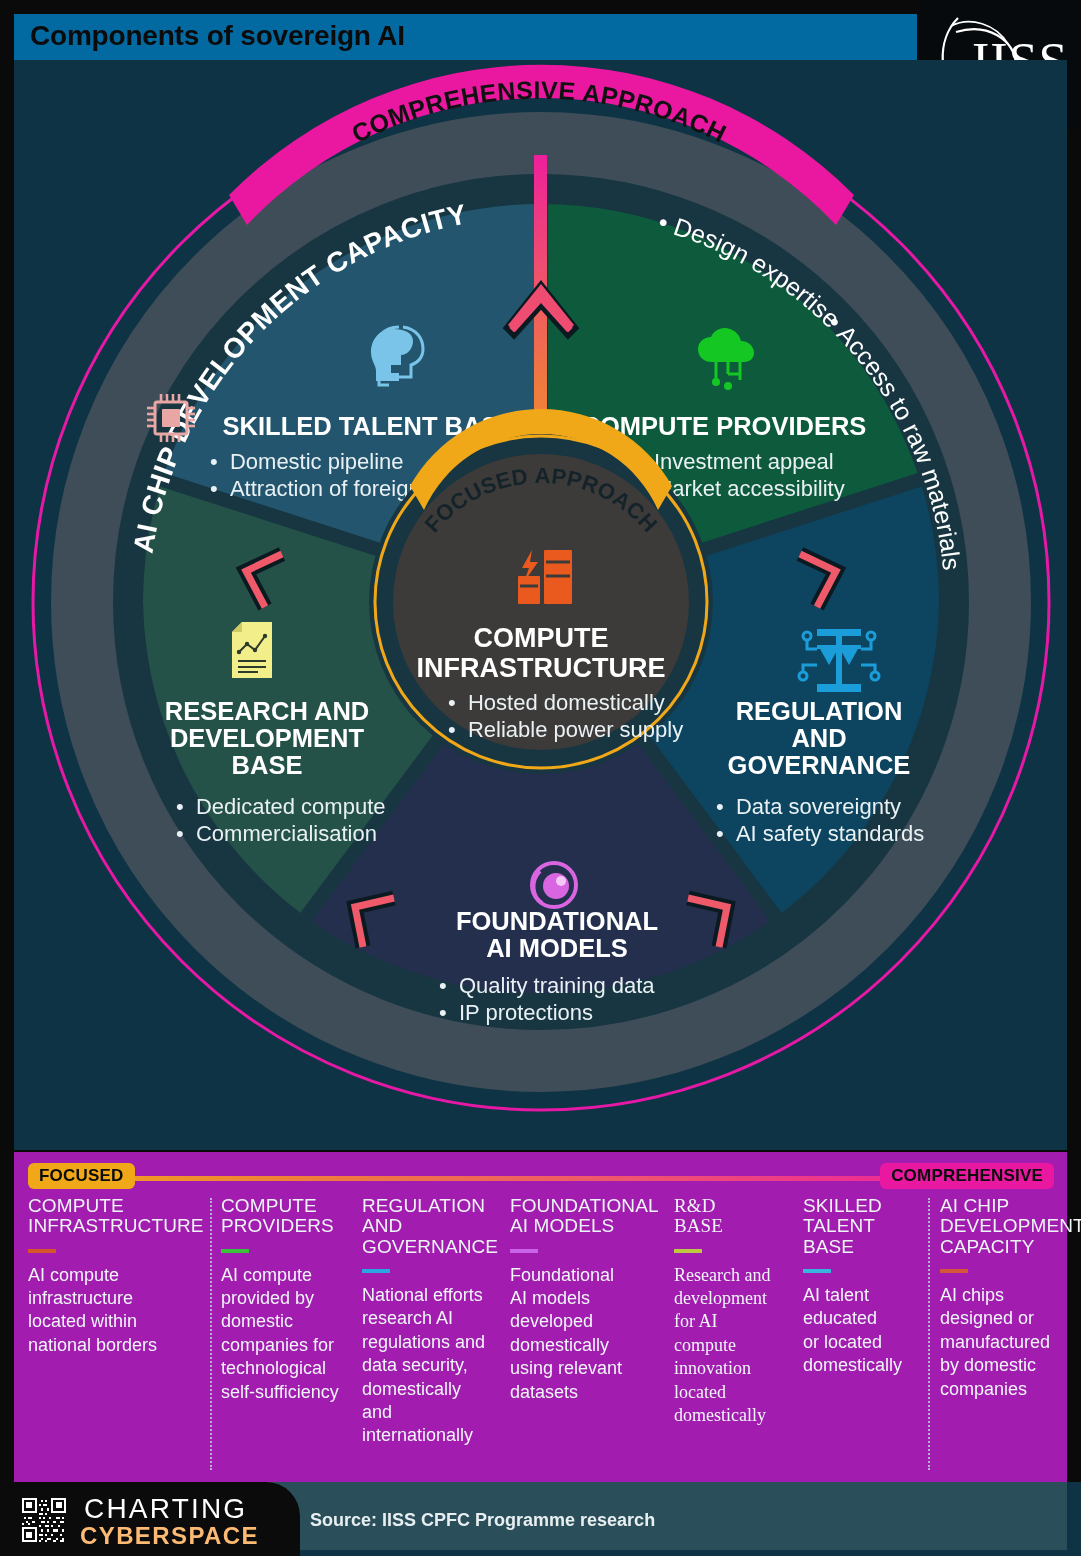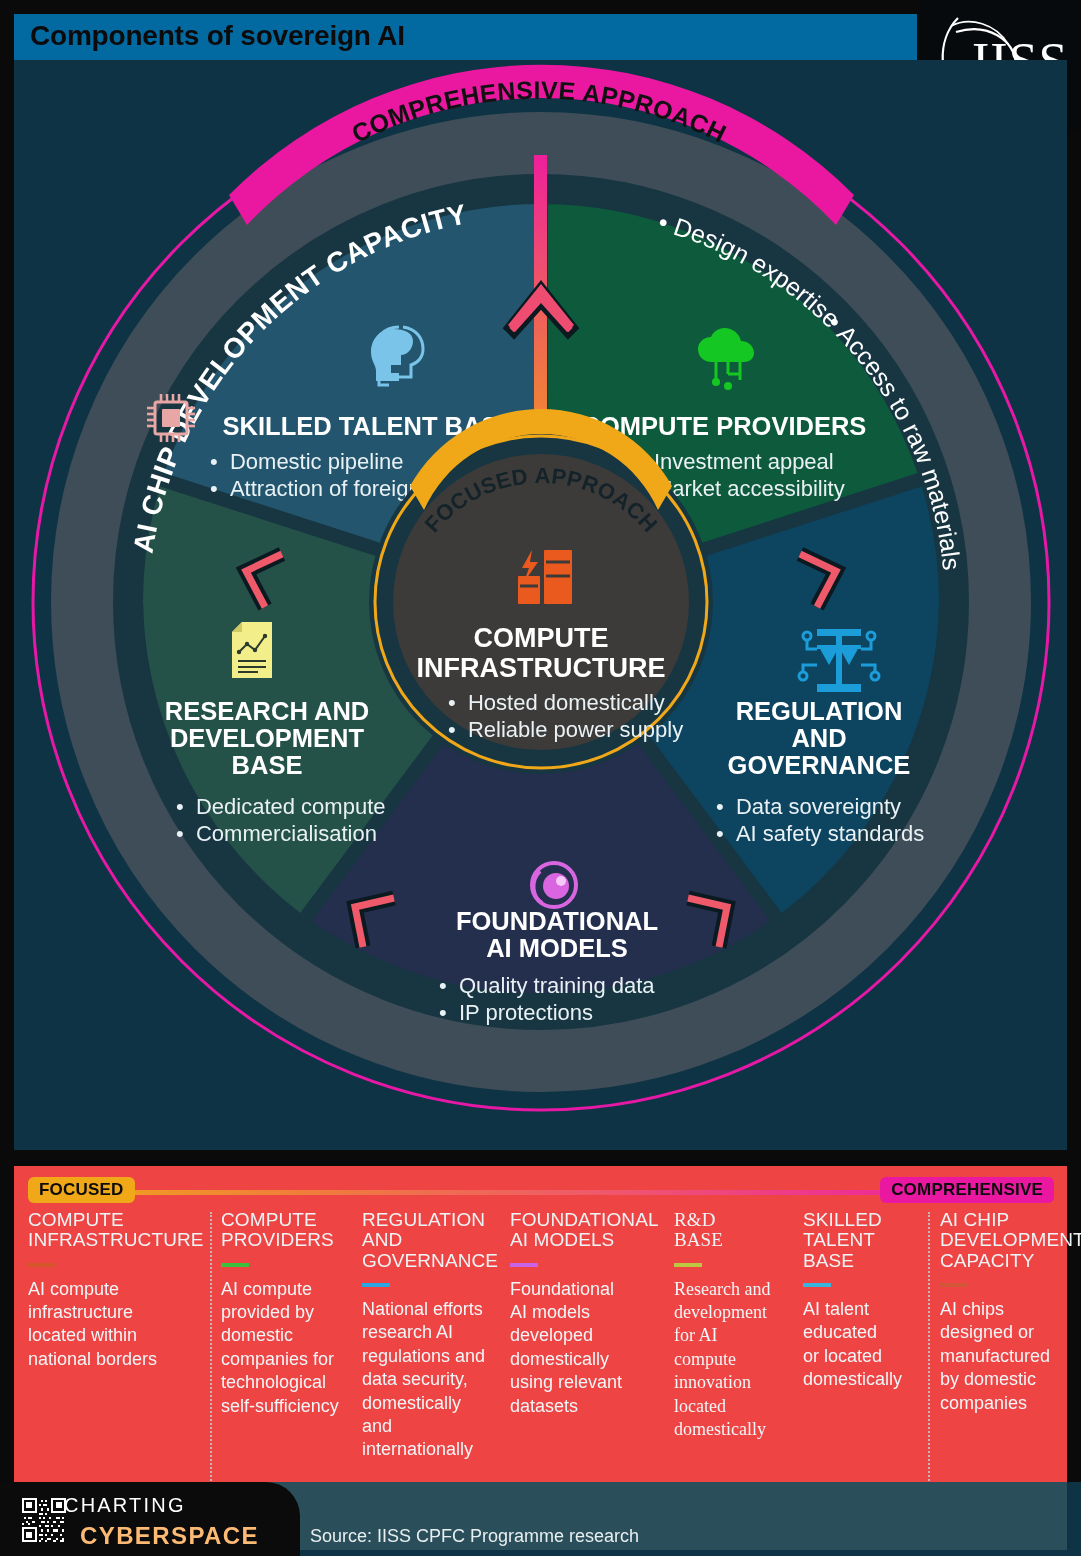--- a/index.html
+++ b/index.html
@@ -38,22 +38,21 @@
     position:absolute;left:14px;top:60px;width:1053px;height:1090px;
     background:#0e3345;overflow:hidden;
   }
 
   
   .diagram{position:absolute;left:0;top:0;width:1053px;height:1090px;}
 
   
   .legend{
     position:absolute;left:14px;top:1152px;width:1053px;height:330px;
-    background:#ef4444;
-    margin-top:14px;
+    background:#a21caf;
   }
   .legend-gradient{
     position:absolute;left:14px;top:24px;width:1026px;height:5px;
     background:linear-gradient(90deg,#f0a819 0%,#f07c3c 28%,#ef5a6a 55%,#ed2f93 82%,#ea17a0 100%);
   }
   .pill{
     position:absolute;top:11px;height:26px;border-radius:6px;
     font-size:17px;font-weight:bold;letter-spacing:.2px;color:#0c0c0c;
     display:flex;align-items:center;padding:0 11px;box-sizing:border-box;
   }
@@ -80,29 +79,29 @@
   .footer{
     position:absolute;left:0;top:1482px;width:1081px;height:74px;background:#0e3345;
   }
   .footer-strip{position:absolute;left:14px;top:0;width:1053px;height:68px;background:#2b4f5a;}
   .brand-panel{
     position:absolute;left:0;top:0;width:300px;height:74px;
     background:#0b0b0b;border-top-right-radius:34px;
   }
   .qr{position:absolute;left:22px;top:16px;width:44px;height:44px;}
   .brand-l1{
-    position:absolute;left:64px;top:13px;font-size:20px;color:#fff;
+    position:absolute;left:84px;top:13px;font-size:28px;color:#fff;
     letter-spacing:2.2px;line-height:1;font-weight:normal;
   }
   .brand-l2{
     position:absolute;left:80px;top:42px;font-size:24px;color:#fdba74;
     letter-spacing:1.4px;line-height:1;font-weight:bold;
   }
   .source{
-    position:absolute;left:310px;top:44px;font-size:18px;color:#e8eff1;
+    position:absolute;left:310px;top:28px;font-size:18px;color:#e8eff1;font-weight:bold;
   }
   svg{display:block;}
   .seg-title{font-weight:bold;fill:#ffffff;}
   .seg-bullet{fill:#e9f1f4;}
 </style>
 </head>
 <body>
 
 <div id="root">
 

